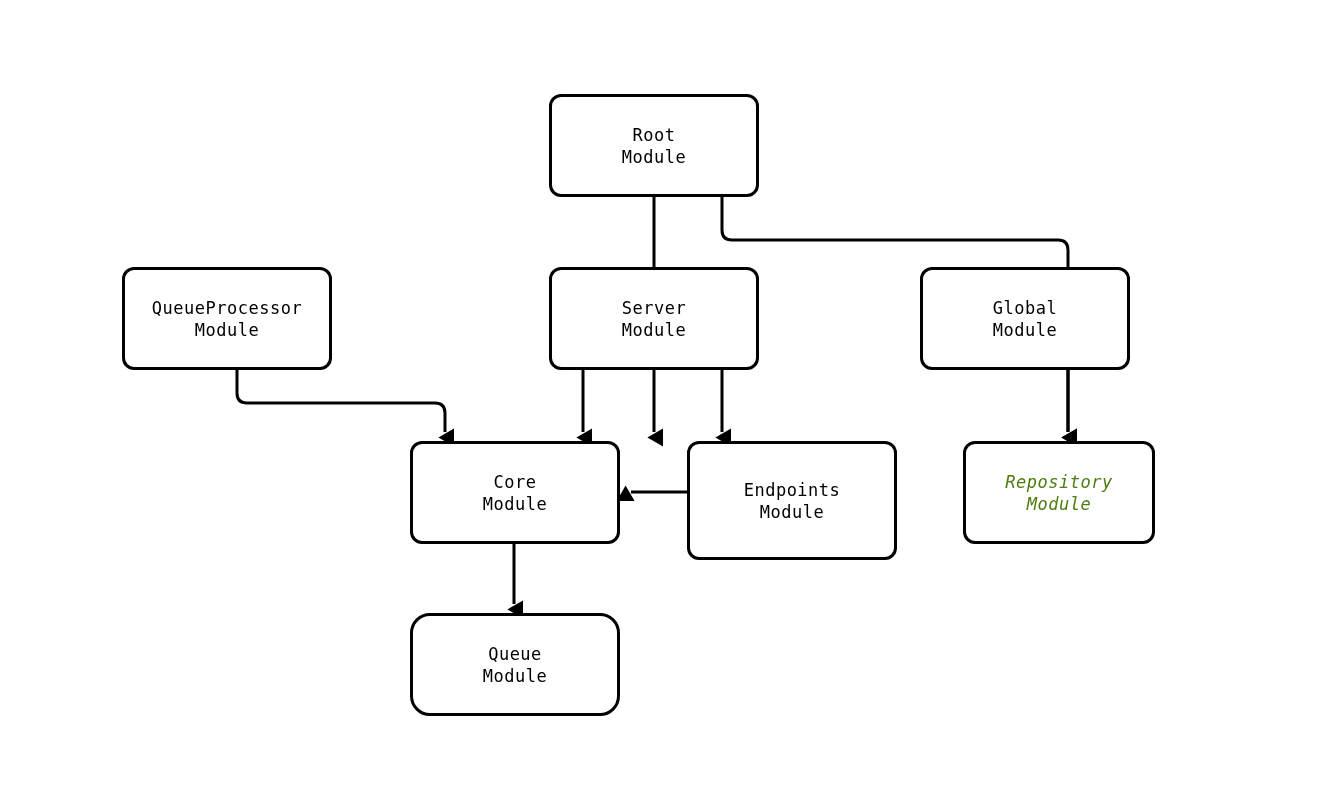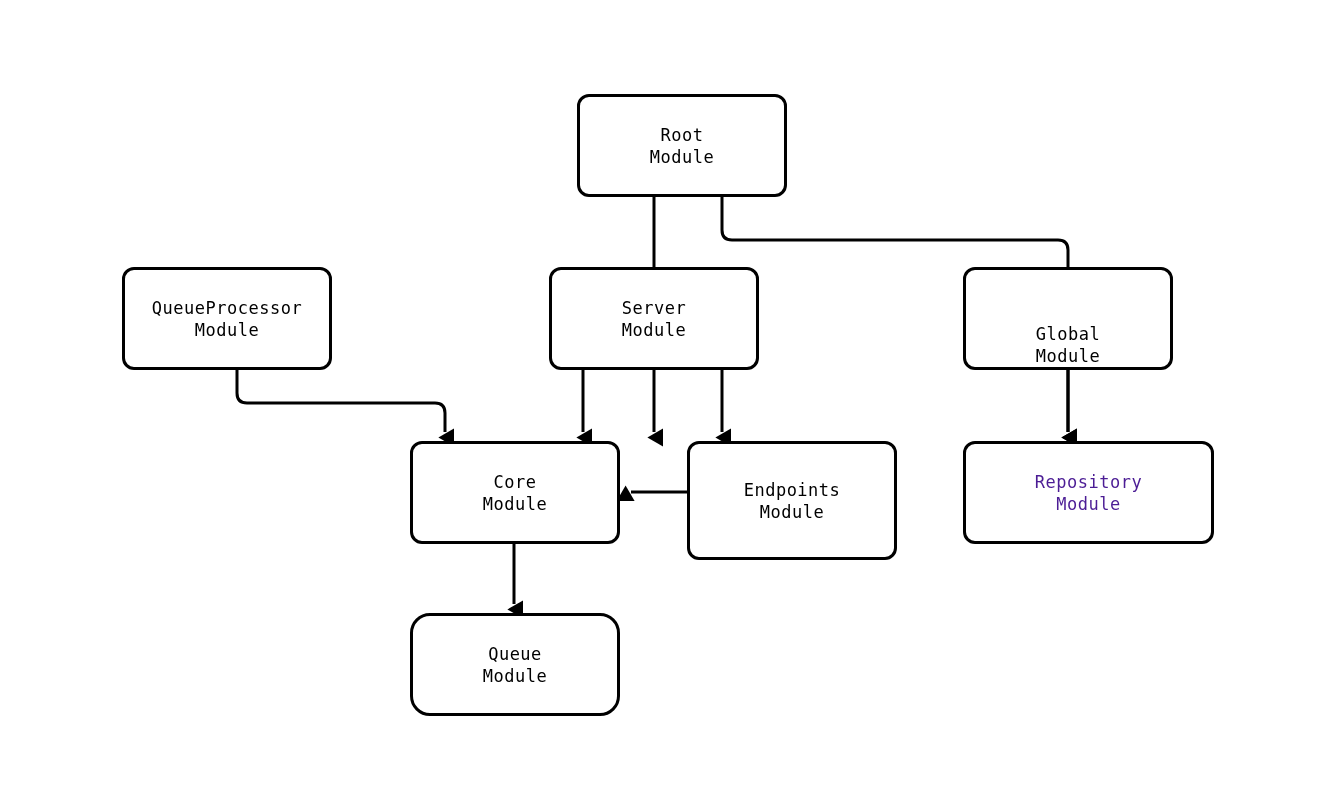--- a/index.html
+++ b/index.html
@@ -76,45 +76,45 @@
         <path d="M 237,370 L 237,393 Q 237,403 247,403 L 435,403 Q 445,403 445,413 L 445,432" stroke="#000000" stroke-width="3" fill="none" marker-end="url(#arrow-down)"></path>
         <path d="M 583,370 L 583,432" stroke="#000000" stroke-width="3" fill="none" marker-end="url(#arrow-down)"></path>
         <path d="M 722,370 L 722,432" stroke="#000000" stroke-width="3" fill="none" marker-end="url(#arrow-down)"></path>
         <path d="M 687,492 L 631,492" stroke="#000000" stroke-width="3" fill="none" marker-end="url(#arrow-left)"></path>
         <path d="M 1068,370 L 1068,432" stroke="#000000" stroke-width="3" fill="none" marker-end="url(#arrow-down)"></path>
         <path d="M 514,544 L 514,604" stroke="#000000" stroke-width="3" fill="none" marker-end="url(#arrow-down)"></path>
       </g>
   </svg>
 
   <div id="node-layer">
-      <div class="node" style="left: 549px; top: 94px; width: 210px; height: 103px; border-color: rgb(0, 0, 0); border-width: 3px; border-radius: 12px; color: rgb(0, 0, 0); margin-left: 28px;">
+      <div class="node" style="left: 549px; top: 94px; width: 210px; height: 103px; border-color: rgb(0, 0, 0); border-width: 3px; border-radius: 12px; color: rgb(0, 0, 0);">
         <span class="node-line">Root</span>
         <span class="node-line">Module</span>
       </div>
       <div class="node" style="left: 122px; top: 267px; width: 210px; height: 103px; border-color: rgb(0, 0, 0); border-width: 3px; border-radius: 12px; color: rgb(0, 0, 0);">
         <span class="node-line">QueueProcessor</span>
         <span class="node-line">Module</span>
       </div>
       <div class="node" style="left: 549px; top: 267px; width: 210px; height: 103px; border-color: rgb(0, 0, 0); border-width: 3px; border-radius: 12px; color: rgb(0, 0, 0); text-align: right;">
         <span class="node-line">Server</span>
         <span class="node-line">Module</span>
       </div>
-      <div class="node" style="left: 963px; top: 267px; width: 210px; height: 103px; border-color: rgb(0, 0, 0); border-width: 3px; border-radius: 12px; color: rgb(0, 0, 0); justify-content: flex-end;">
+      <div class="node" style="left: 920px; top: 267px; width: 210px; height: 103px; border-color: rgb(0, 0, 0); border-width: 3px; border-radius: 12px; color: rgb(0, 0, 0);">
         <span class="node-line">Global</span>
         <span class="node-line">Module</span>
       </div>
       <div class="node" style="left: 410px; top: 441px; width: 210px; height: 103px; border-color: rgb(0, 0, 0); border-width: 3px; border-radius: 12px; color: rgb(0, 0, 0);">
         <span class="node-line">Core</span>
         <span class="node-line">Module</span>
       </div>
       <div class="node" style="left: 687px; top: 441px; width: 210px; height: 119px; border-color: rgb(0, 0, 0); border-width: 3px; border-radius: 12px; color: rgb(0, 0, 0);">
         <span class="node-line">Endpoints</span>
         <span class="node-line">Module</span>
       </div>
-      <div class="node" style="left: 963px; top: 441px; width: 251px; height: 103px; border-color: rgb(0, 0, 0); border-width: 3px; border-radius: 12px; color: #4c1d95;">
+      <div class="node" style="left: 963px; top: 441px; width: 192px; height: 103px; border-color: rgb(0, 0, 0); border-width: 3px; border-radius: 12px; color: #4d7c0f; font-style: italic;">
         <span class="node-line">Repository</span>
         <span class="node-line">Module</span>
       </div>
       <div class="node" style="left: 410px; top: 613px; width: 210px; height: 103px; border-color: rgb(0, 0, 0); border-width: 3px; border-radius: 20px; color: rgb(0, 0, 0);">
         <span class="node-line">Queue</span>
         <span class="node-line">Module</span>
       </div>
     </div>
 
 </div>

